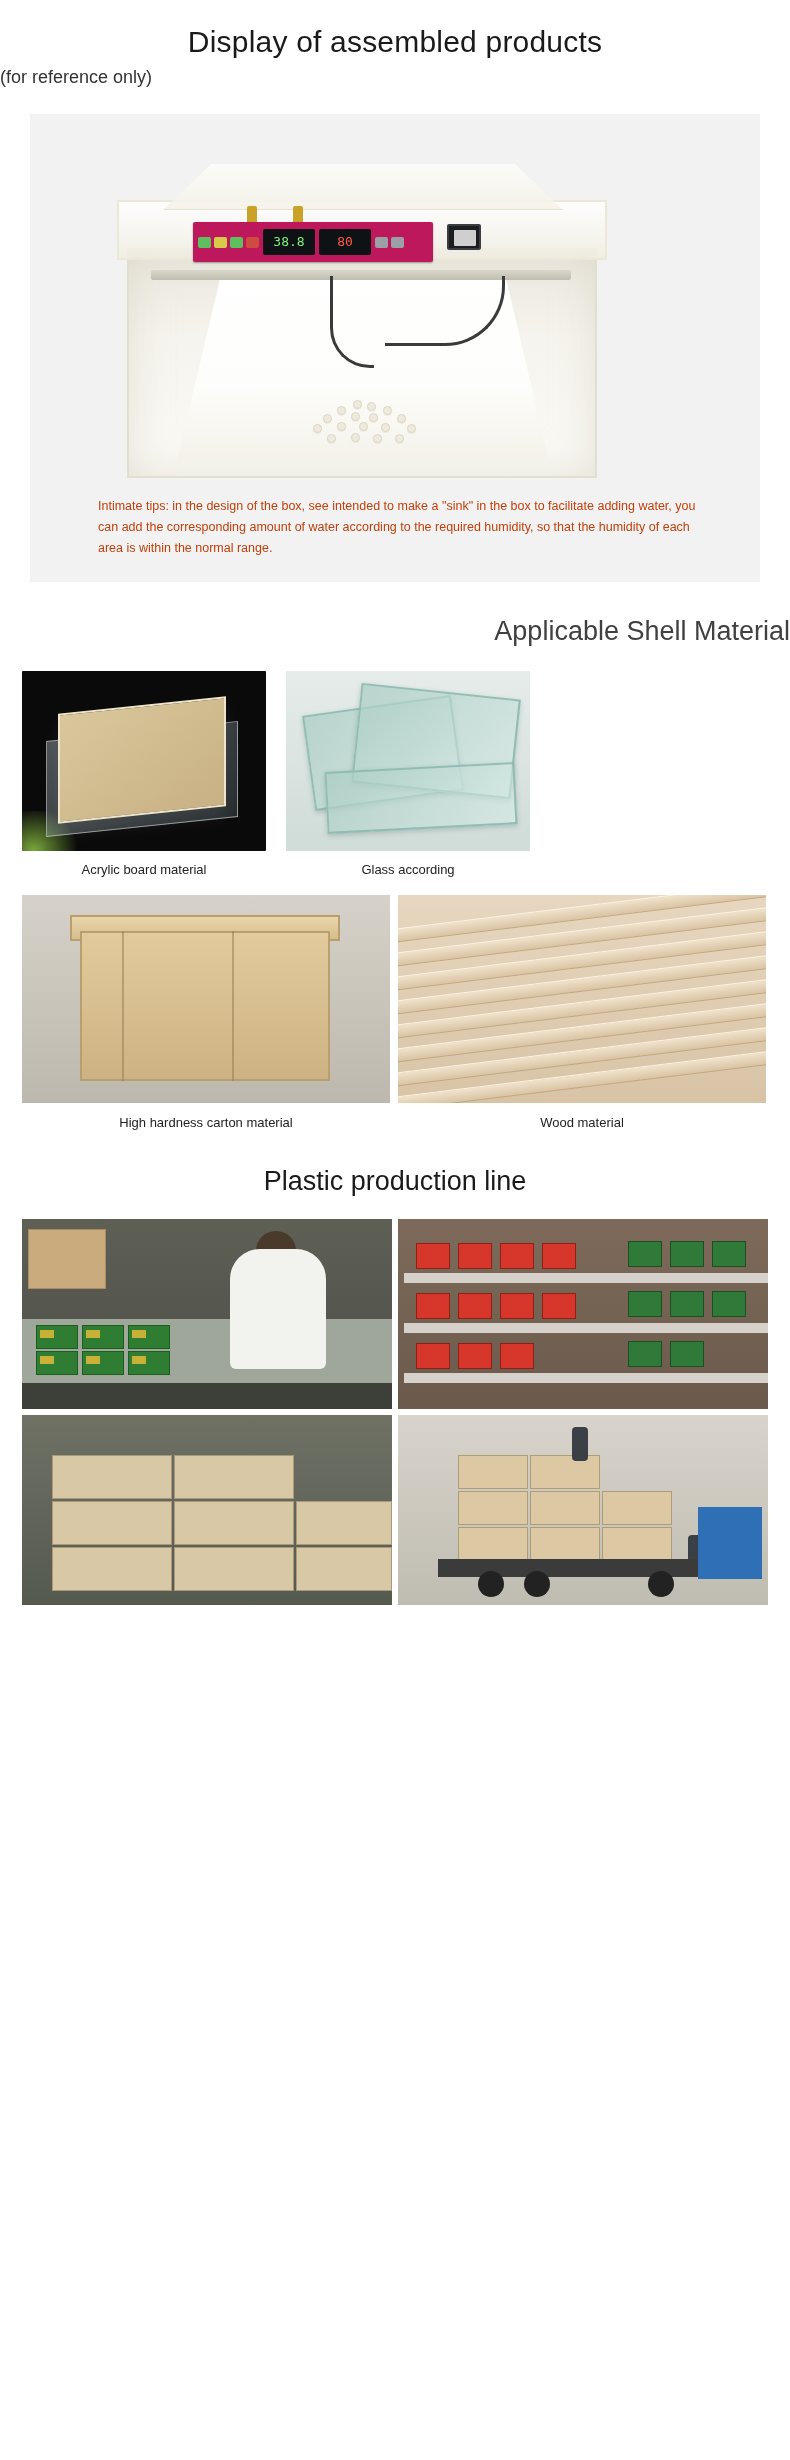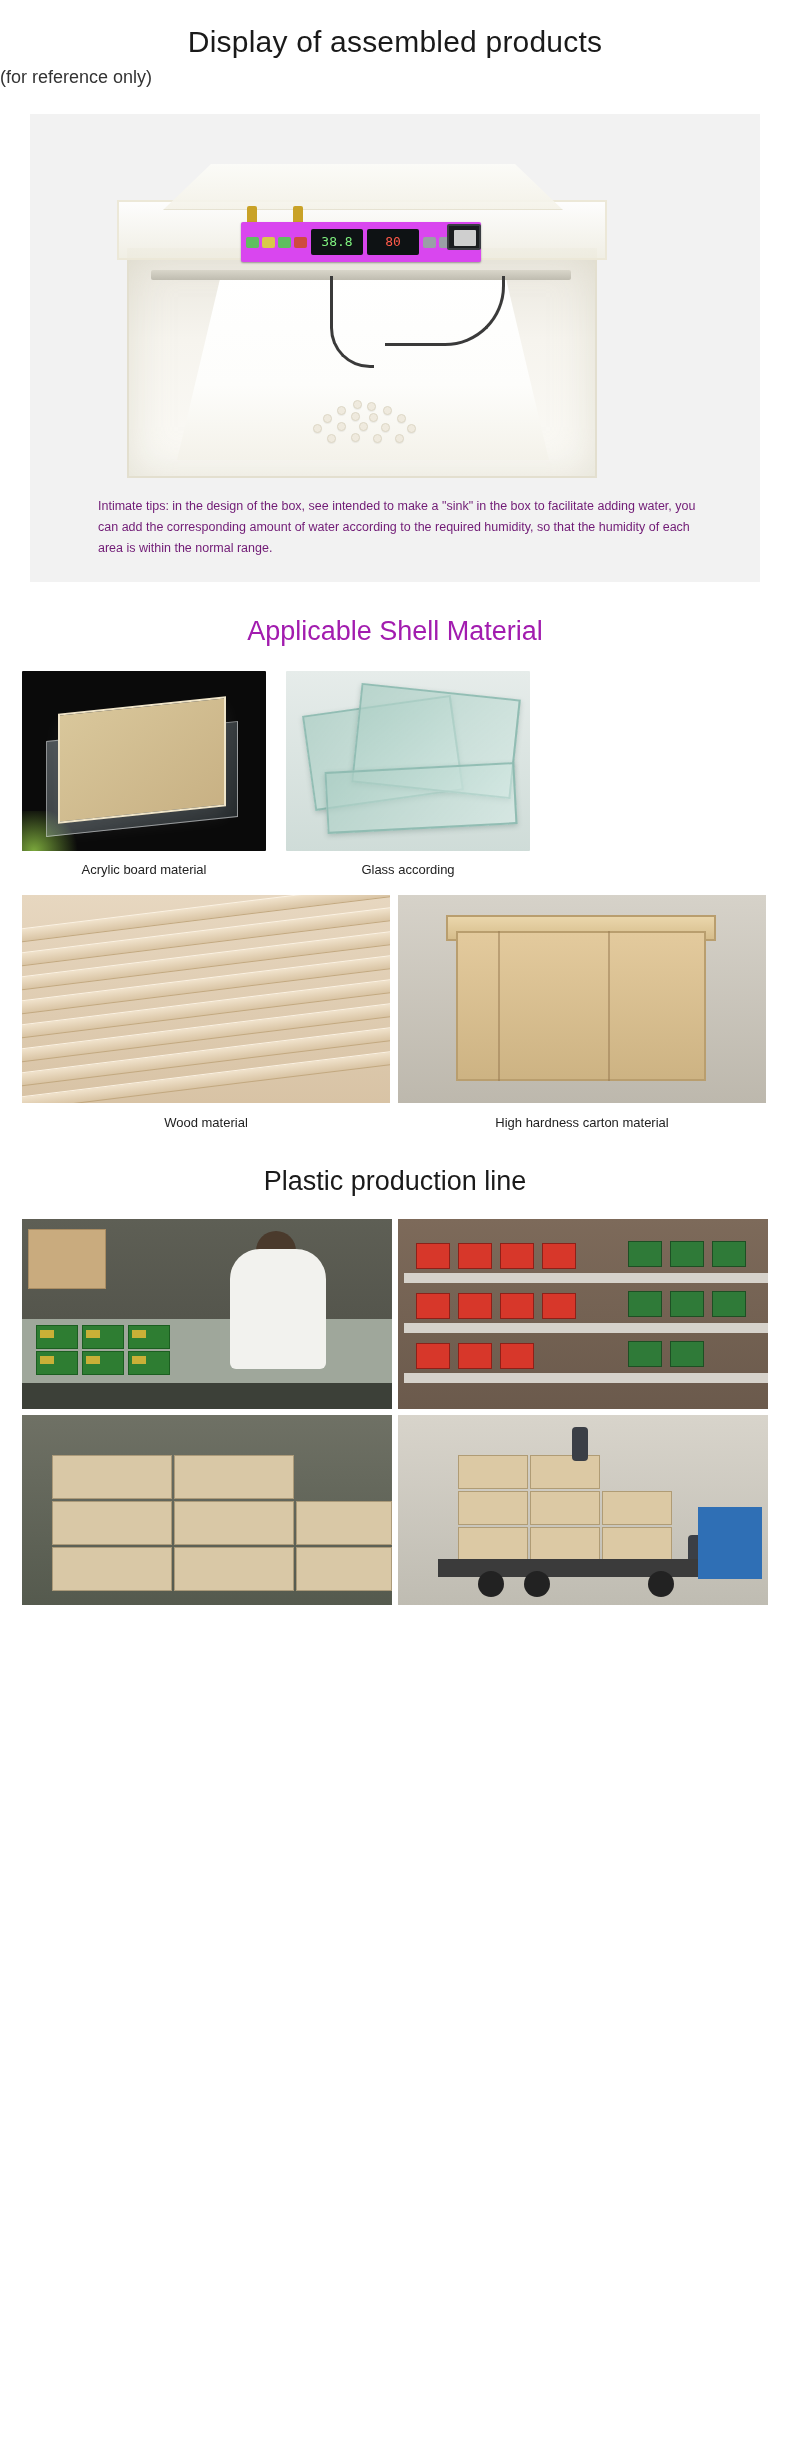--- a/index.html
+++ b/index.html
@@ -74,28 +74,27 @@
     left: 78px; top: 0px;
     width: 400px; height: 46px;
     background: linear-gradient(to bottom,rgba(252,252,248,.9),rgba(244,242,232,.9));
     clip-path: polygon(12% 0%, 88% 0%, 100% 100%, 0% 100%);
     border-bottom: 1px solid #e6e2d2;
   }
   .inc-panel {
     position: absolute;
     left: 108px; top: 58px;
     width: 240px; height: 40px;
-    background: #d946ef;
+    background: #be185d;
     border-radius: 2px;
     box-shadow: 0 1px 2px rgba(0,0,0,.35);
     display: flex;
     align-items: center;
     padding: 10px 5px;
     gap: 4px;
-    margin-left: 48px;
   }
   .led {
     width: 52px; height: 26px;
     background: #0e1214;
     border-radius: 2px;
     color: #7ef07e;
     font-family: "DejaVu Sans Mono", monospace;
     font-size: 13px;
     line-height: 26px;
     text-align: center;
@@ -158,31 +157,31 @@
     width: 9px; height: 9px;
     background: #efeade;
     border: 1px solid #ddd7c6;
     border-radius: 50%;
     box-shadow: 0 1px 1px rgba(0,0,0,.06);
   }
   .s1-note {
     position: absolute;
     left: 68px; top: 382px;
     width: 600px;
-    color: #701a75;
+    color: #c2410c;
     font-size: 12.5px;
     line-height: 21px;
   }
 
   
   .s2-title {
-    text-align: center;
+    text-align: right;
     font-size: 27px;
     font-weight: 400;
-    color: #a21caf;
+    color: #404040;
     margin-top: 34px;
   }
   .grid3 {
     display: flex;
     gap: 20px;
     margin: 24px 22px 0 22px;
   }
   .cellshot { width: 244px; }
   .cellshot .ph { height: 180px; border-radius: 1px; position: relative; overflow: hidden; }
   .cellshot .cap {
@@ -400,41 +399,41 @@
           <i></i>
           <i></i>
           <i></i>
         </div>
         <div class="cap">Glass according</div>
       </div>
     </div>
 
     <div class="grid2">
       <div class="cellshot2">
+        <div class="ph ph-carton">
+          <div class="lid"></div>
+          <div class="box"></div>
+          <div class="edge" style="left:100px"></div>
+          <div class="edge" style="left:210px"></div>
+        </div>
+        <div class="cap">High hardness carton material</div>
+      </div>
+
+      <div class="cellshot2">
         <div class="ph ph-wood">
           <i style="top:10px"></i>
           <i style="top:34px"></i>
           <i style="top:58px"></i>
           <i style="top:82px"></i>
           <i style="top:106px"></i>
           <i style="top:130px"></i>
           <i style="top:154px"></i>
           <i style="top:178px"></i>
         </div>
         <div class="cap">Wood material</div>
-      </div>
-
-      <div class="cellshot2">
-        <div class="ph ph-carton">
-          <div class="lid"></div>
-          <div class="box"></div>
-          <div class="edge" style="left:100px"></div>
-          <div class="edge" style="left:210px"></div>
-        </div>
-        <div class="cap">High hardness carton material</div>
       </div>
     </div>
   </div>
 
   <div>
     <div class="s3-title">Plastic production line</div>
 
     <div class="grid-f">
 
       <div class="fshot f1">

